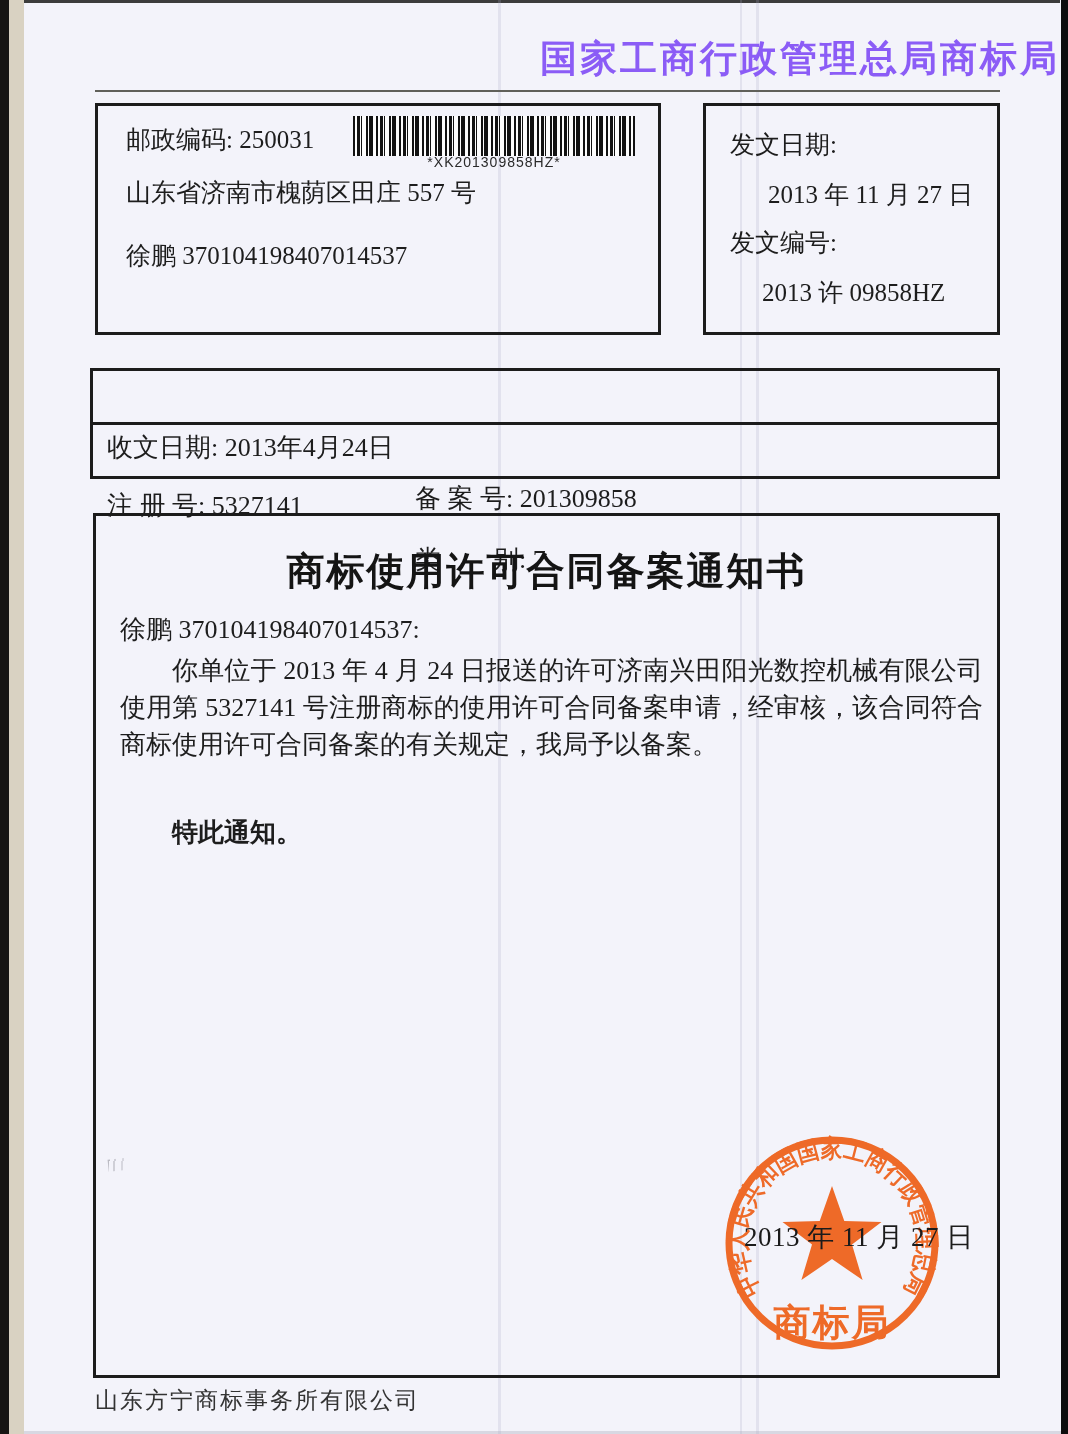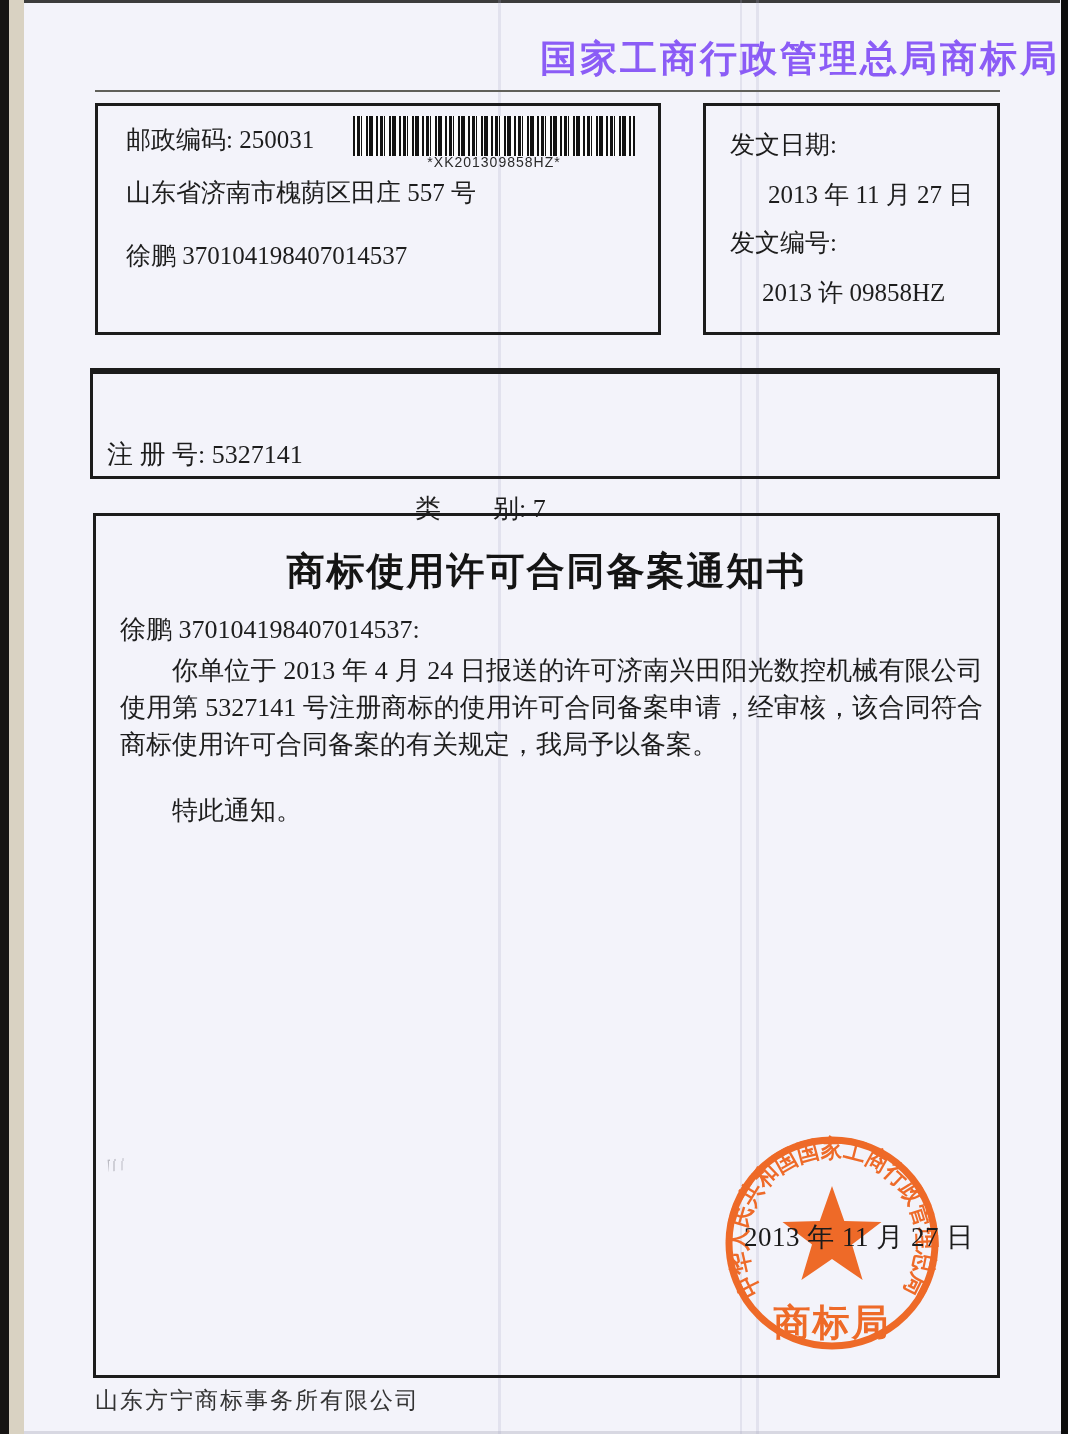--- a/index.html
+++ b/index.html
@@ -60,21 +60,21 @@
   .info-row-2 { height:54px; line-height:54px; border-top:3px solid #1b1b1b; }
   .cell-left  { position:absolute; left:14px; }
   .cell-right { position:absolute; left:322px; }
 
   
   .notice-title { position:absolute; left:0; top:30px; width:100%; text-align:center;
                   font-size:38px; font-weight:bold; letter-spacing:2px; color:#141414; }
   .notice-body  { position:absolute; left:24px; top:95px; right:14px; font-size:26px; line-height:37px; }
   .notice-addressee { margin-bottom:4px; }
   .notice-para { text-align:justify; text-indent:2em; }
-  .notice-closing { margin-top:29px; text-indent:2em; }
+  .notice-closing { margin-top:51px; text-indent:2em;font-weight:bold; }
   .smudge { position:absolute; left:12px; top:640px; width:72px; height:12px;
             background:linear-gradient(100deg, rgba(120,120,130,0.45) 0 2px, transparent 2px 6px,
               rgba(140,140,150,0.35) 6px 8px, transparent 8px 14px, rgba(150,150,160,0.3) 14px 16px, transparent 16px);
             transform:rotate(-6deg); }
 
   
   .seal-svg { position:absolute; left:702px; top:1113px; width:260px; height:260px; }
   .seal-date { position:absolute; left:744px; top:1219px; width:252px;
                font-size:27px; letter-spacing:0.5px; color:#1b1b1b; z-index:5; white-space:nowrap; }
 
@@ -105,20 +105,24 @@
 </div>
 
 <div class="box issue-box">
   <div class="doc-text issue-date-label">发文日期:</div>
   <div class="doc-text issue-date-value">2013 年 11 月 27 日</div>
   <div class="doc-text issue-no-label">发文编号:</div>
   <div class="doc-text issue-no-value">2013 许 09858HZ</div>
 </div>
 
 <div class="box info-table">
+  <div class="info-row info-row-1">
+    <span class="cell-left">收文日期: 2013年4月24日</span>
+    <span class="cell-right">备 案 号: 201309858</span>
+  </div>
   <div class="info-row info-row-2">
     <span class="cell-left">注 册 号: 5327141</span>
     <span class="cell-right">类　　别: 7</span>
   </div>
 </div>
 
 <div class="box notice-box">
   <div class="notice-title">商标使用许可合同备案通知书</div>
   <div class="notice-body">
     <div class="notice-addressee">徐鹏 370104198407014537:</div>

